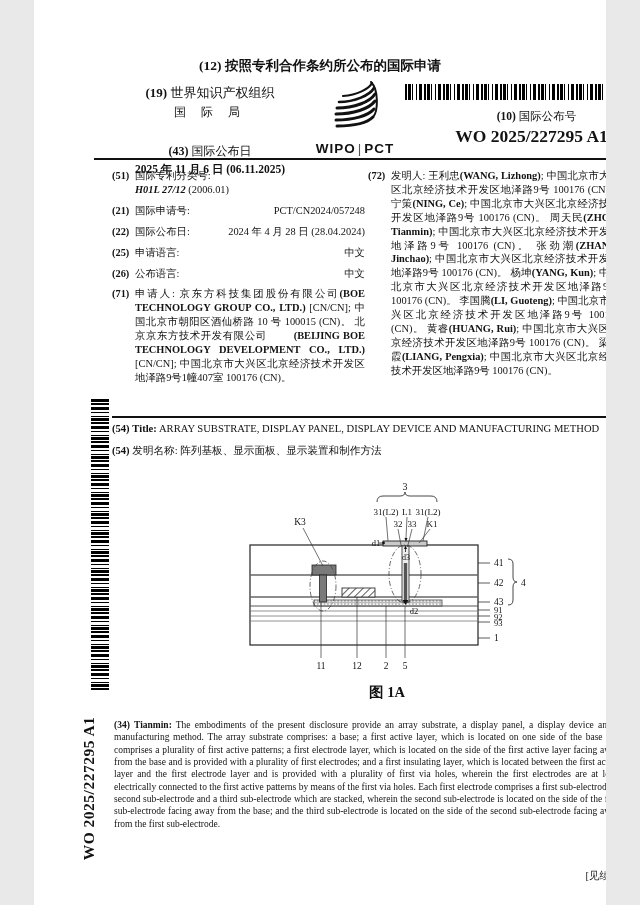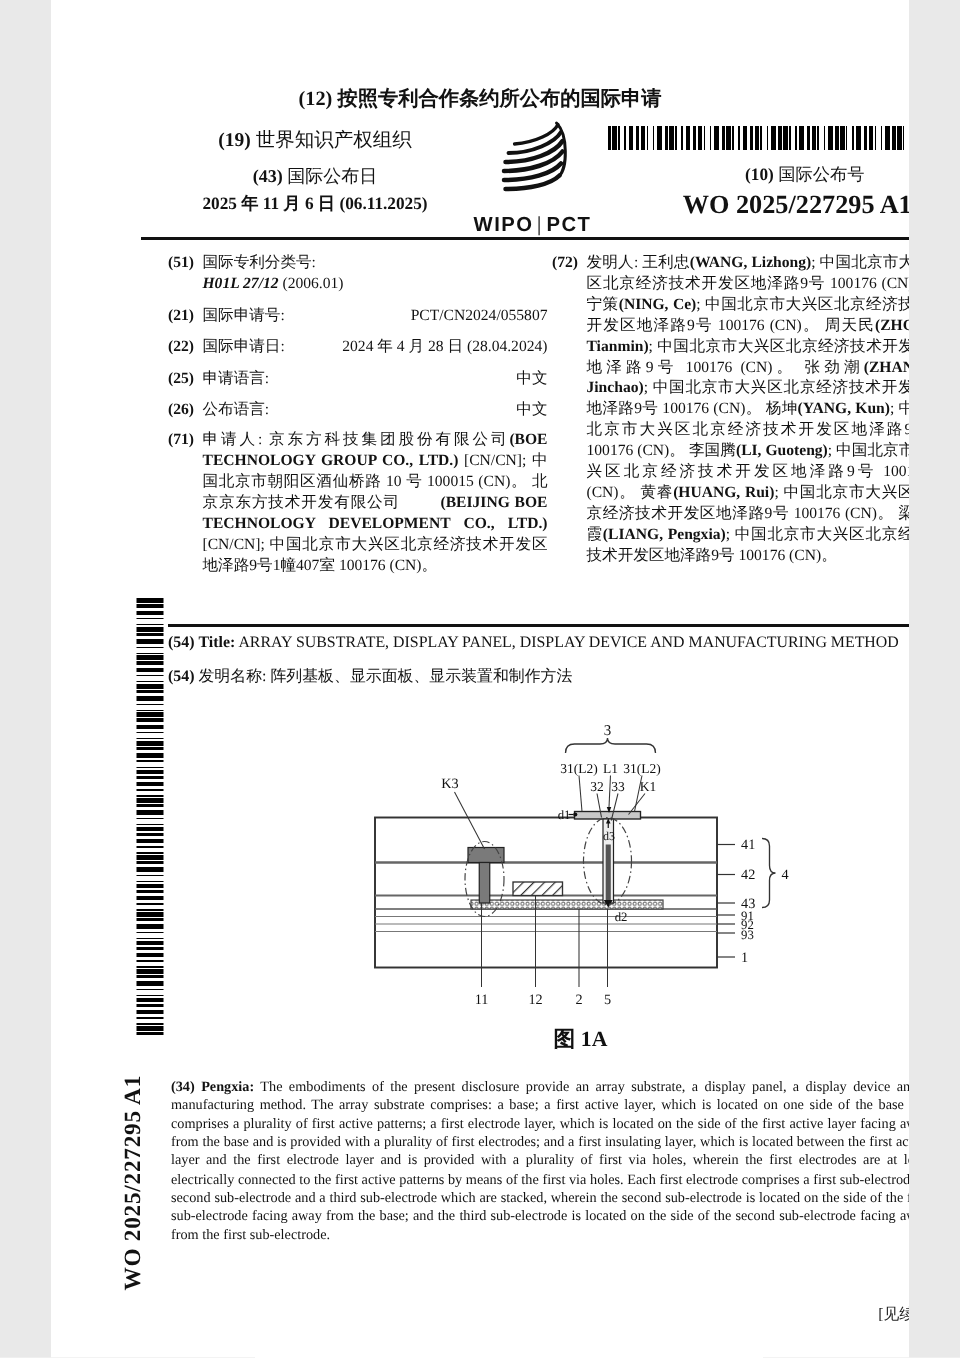--- a/index.html
+++ b/index.html
@@ -8,21 +8,21 @@
     position:relative; width:572px; height:905px; margin:0 auto;
     background:#ffffff; color:#121212; overflow:hidden;
     font-family:"Liberation Serif","DejaVu Serif",serif;
   }
   
   .line12 { position:absolute; top:57px; left:0; width:100%; text-align:center;
             font-weight:bold; font-size:13.5px; }
   .hdr-left { position:absolute; top:84px; left:86px; width:180px; text-align:center; }
   .hdr-left .org   { font-size:13px; }
   .hdr-left .bureau{ font-size:12px; letter-spacing:6px; margin-top:2px; }
-  .hdr-left .pubdate-label { font-size:12px; margin-top:7px; }
+  .hdr-left .pubdate-label { font-size:12px; margin-top:22px; }
   .hdr-left .pubdate-value { font-size:11.5px; font-weight:bold; margin-top:2px; }
   .tagnum { font-weight:bold;text-align:center; }
   .logo-wrap { position:absolute; top:80px; left:276px; width:90px; text-align:center; }
   .logo-text { font-family:"Liberation Sans","DejaVu Sans",sans-serif;
                font-weight:bold; font-size:13.5px; letter-spacing:1px; margin-top:1px; white-space:nowrap; }
   .logo-sep { font-weight:normal; color:#555; padding:0 2px; }
   .hdr-right { position:absolute; top:84px; left:371px; width:213px; }
   .barcode-top { width:212px; height:16px;
     background:repeating-linear-gradient(90deg,#000 0 2px,#fff 2px 3px,#000 3px 6px,#fff 6px 7px,#000 7px 8px,#fff 8px 11px,#000 11px 12px,#fff 12px 14px,#000 14px 17px,#fff 17px 19px); }
   .pubno-label { font-size:11.5px; text-align:center; margin-top:9px; padding-left:50px; }
@@ -59,20 +59,21 @@
 </style>
 </head>
 <body>
 
 <div class="page">
 
   <div class="line12">(12) 按照专利合作条约所公布的国际申请</div>
 
   <div class="hdr-left">
     <div class="org"><span class="tagnum">(19)</span> <span>世界知识产权组织</span></div>
+    <div class="bureau">国 际 局</div>
     <div class="pubdate-label"><span class="tagnum">(43)</span> <span>国际公布日</span></div>
     <div class="pubdate-value">2025 年 11 月 6 日 (06.11.2025)</div>
   </div>
 
   <div class="logo-wrap">
     <svg width="64" height="56" viewBox="0 0 64 56">
       <g fill="none" stroke="#111" stroke-linecap="round">
         <path d="M14,46 C30,46 44,43 50,37" stroke-width="3"></path>
         <path d="M13,40 C30,40 45,36 51,29" stroke-width="3"></path>
         <path d="M13,34 C30,34 46,29 52,21" stroke-width="3"></path>
@@ -96,27 +97,27 @@
   <div class="col col-left">
     <div class="entry">
       <span class="tag">(51)</span>
       <div>国际专利分类号:</div>
       <div><span style="font-weight: bold; font-style: italic; margin-top: 24px;">H01L 27/12</span><span> (2006.01)</span></div>
     </div>
     <div class="entry">
       <span class="tag">(21)</span>
       <div class="kv">
           <span>国际申请号:</span>
-          <span>PCT/CN2024/055807</span>
+          <span>PCT/CN2024/057248</span>
         </div>
     </div>
     <div class="entry">
       <span class="tag">(22)</span>
       <div class="kv">
-          <span>国际申请日:</span>
+          <span>国际公布日:</span>
           <span>2024 年 4 月 28 日 (28.04.2024)</span>
         </div>
     </div>
     <div class="entry">
       <span class="tag">(25)</span>
       <div class="kv">
           <span>申请语言:</span>
           <span>中文</span>
         </div>
     </div>
@@ -244,21 +245,21 @@
     <text x="107" y="194" font-size="9.5" text-anchor="middle">11</text>
     <text x="143" y="194" font-size="9.5" text-anchor="middle">12</text>
     <text x="172" y="194" font-size="9.5" text-anchor="middle">2</text>
     <text x="191" y="194" font-size="9.5" text-anchor="middle">5</text>
 
     <text x="173" y="222" font-size="14.5" font-weight="bold" text-anchor="middle">图 1A</text>
   </svg>
 
   <div class="abstract">
     <span class="tagnum">(34)</span>
-    <span class="tagnum">Pengxia:</span>
+    <span class="tagnum">Tianmin:</span>
     <span>The embodiments of the present disclosure provide an array substrate, a display panel, a display device and a manufacturing method. The array substrate comprises: a base; a first active layer, which is located on one side of the base and comprises a plurality of first active patterns; a first electrode layer, which is located on the side of the first active layer facing away from the base and is provided with a plurality of first electrodes; and a first insulating layer, which is located between the first active layer and the first electrode layer and is provided with a plurality of first via holes, wherein the first electrodes are at least electrically connected to the first active patterns by means of the first via holes. Each first electrode comprises a first sub-electrode, a second sub-electrode and a third sub-electrode which are stacked, wherein the second sub-electrode is located on the side of the first sub-electrode facing away from the base; and the third sub-electrode is located on the side of the second sub-electrode facing away from the first sub-electrode.</span>
   </div>
 
   <div class="vpub">WO 2025/227295 A1</div>
 
   <div class="footer-cont">[见续页]</div>
 
 </div>
 
 </body></html>

